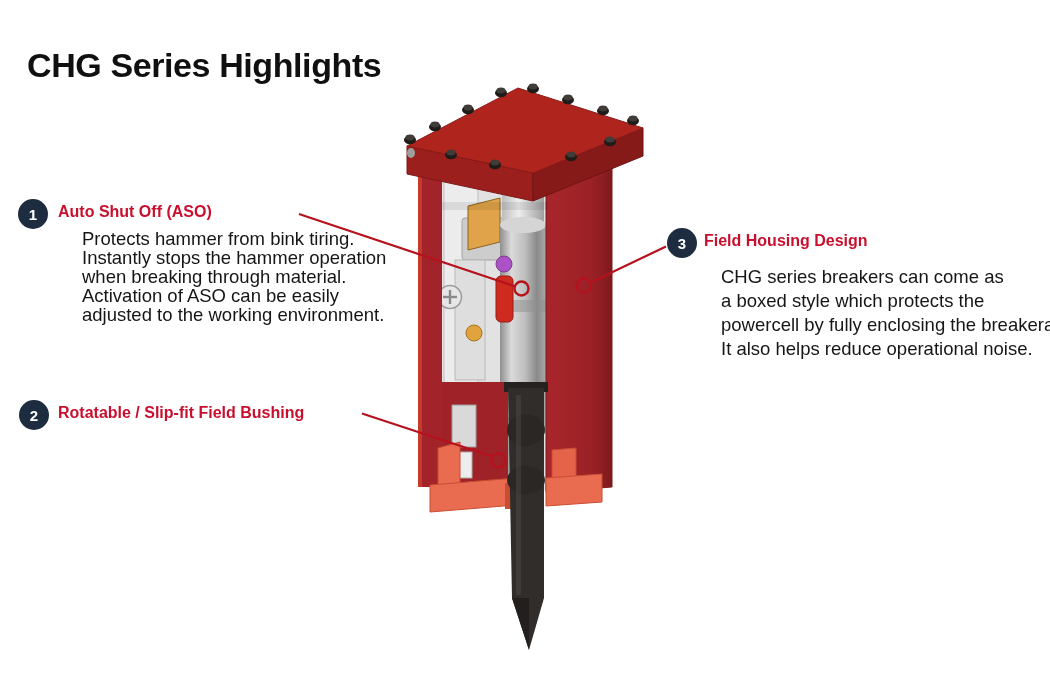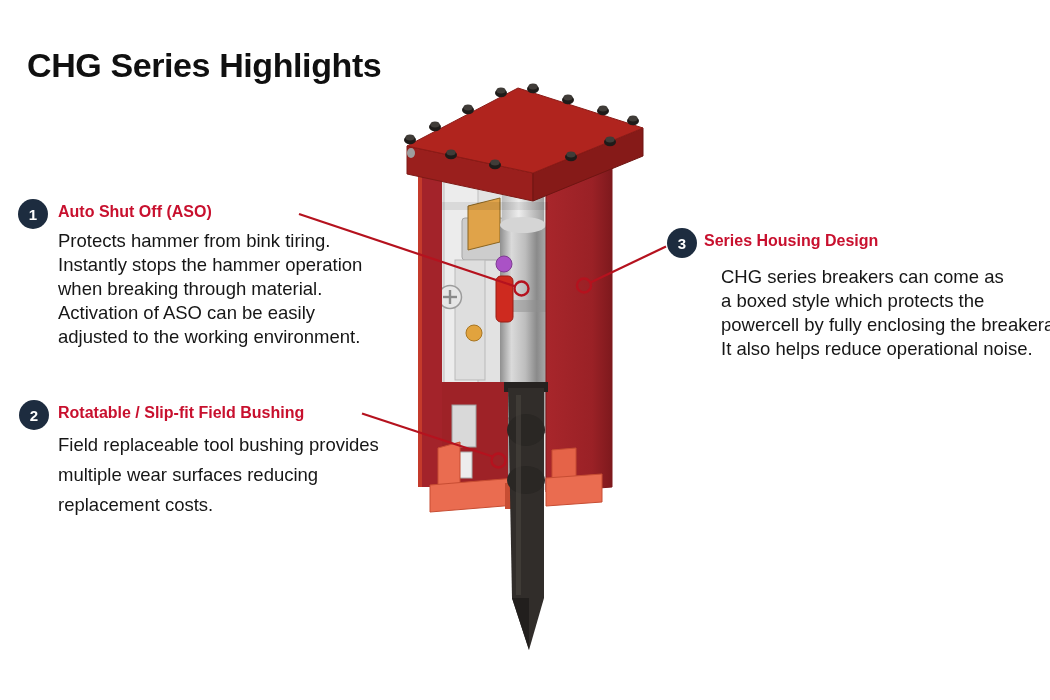--- a/index.html
+++ b/index.html
@@ -17,21 +17,21 @@
     background:var(--badge,#1D2C3F);color:#fff;font-size:15px;font-weight:700;
     display:flex;align-items:center;justify-content:center;z-index:6;
   }
   .callout-title{
     position:absolute;font-size:16px;font-weight:700;color:var(--accent,#C8102E);
     white-space:pre;z-index:4;
   }
   .callout-body{
     position:absolute;font-size:18.5px;color:#161616;white-space:pre;z-index:4;
   }
-  .body-1{line-height:24px;}
+  .body-1{line-height:19px;margin-left:24px;}
   .body-2{line-height:30px;}
   .body-3{line-height:24px;margin-left:18px;}
   .illu{position:absolute;left:380px;top:80px;width:300px;height:590px;z-index:1;}
   .overlay{position:absolute;left:0;top:0;width:1050px;height:700px;z-index:5;pointer-events:none;}
   .leader{stroke:var(--line,#B5121E);stroke-width:2.2;fill:none;}
   .target{stroke:var(--line,#C3111C);stroke-width:2.4;fill:none;}
 </style>
 </head>
 <body>
 
@@ -194,24 +194,21 @@
   <div class="badge" style="left:18px;top:199px;">1</div>
   <div class="callout-title" style="left:58px;top:203px;">Auto Shut Off (ASO)</div>
   <div class="callout-body body-1" style="left:58px;top:229px;">Protects hammer from bink tiring.
 Instantly stops the hammer operation
 when breaking through material.
 Activation of ASO can be easily
 adjusted to the working environment.</div>
 
   <div class="badge" style="left:19px;top:400px;">2</div>
   <div class="callout-title" style="left:58px;top:404px;">Rotatable / Slip-fit Field Bushing</div>
-  <div class="callout-body body-2" style="left:58px;top:430px;">Field replaceable tool bushing provides
-multiple wear surfaces reducing
-replacement costs.</div>
 
   <div class="badge" style="left:667px;top:228px;">3</div>
-  <div class="callout-title" style="left:704px;top:232px;">Series Housing Design</div>
+  <div class="callout-title" style="left:704px;top:232px;">Field Housing Design</div>
   <div class="callout-body body-3" style="left:703px;top:265px;">CHG series breakers can come as
 a boxed style which protects the
 powercell by fully enclosing the breakera
 It also helps reduce operational noise.</div>
 
 </div>
 
 </body></html>

